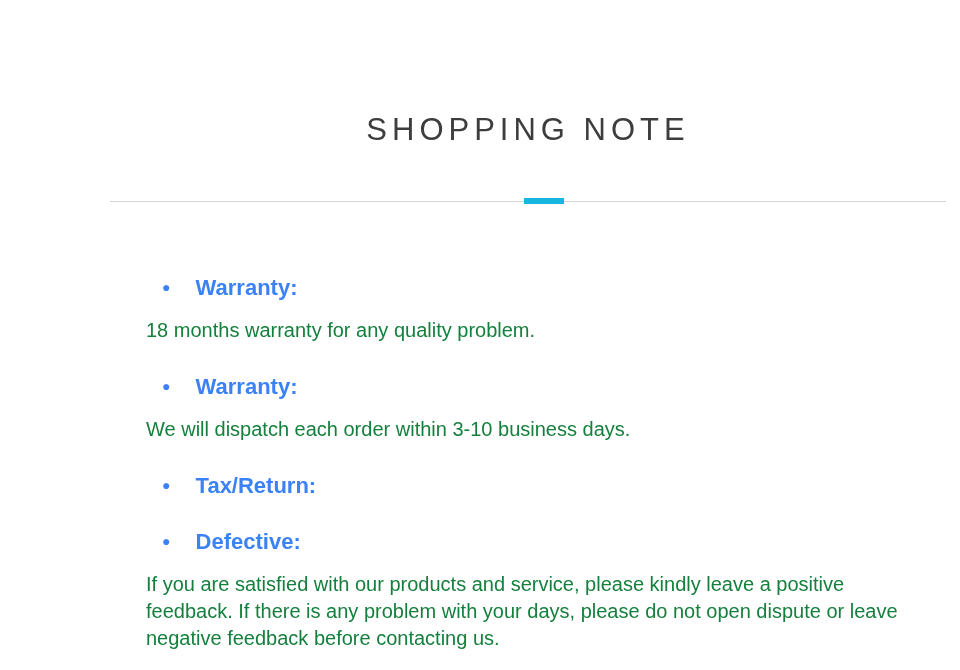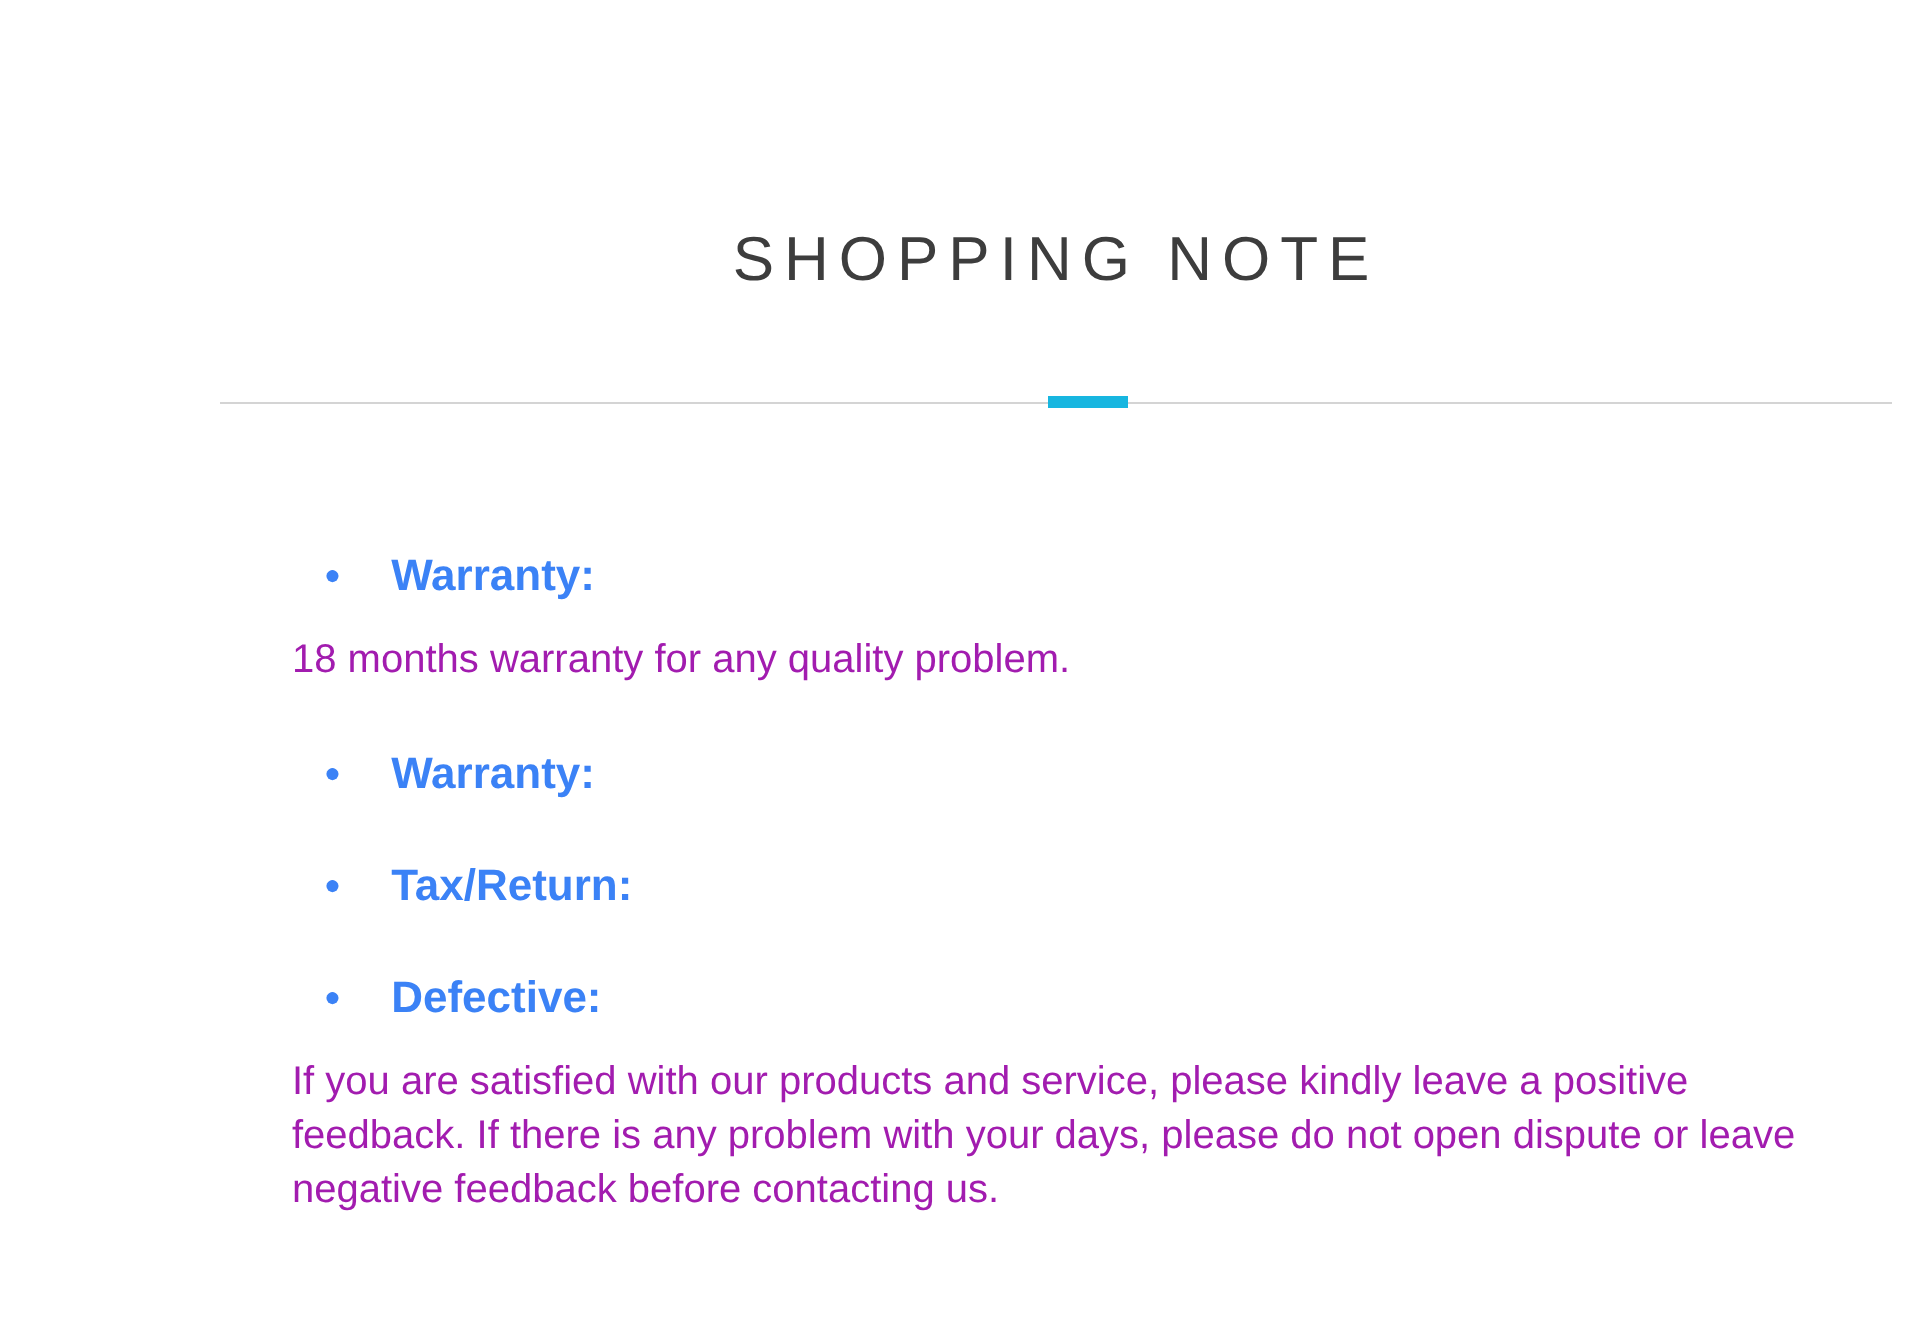--- a/index.html
+++ b/index.html
@@ -68,21 +68,21 @@
     }
     .bullet-heading .dot {
       font-size: 14px;
       vertical-align: middle;
       position: relative;
       top: -2px;
       margin-right: 3px;
     }
     .body-text {
       font-size: 20px;
-      color: #a21caf;
+      color: #15803d;
       line-height: 1.35;
       font-weight: 400;
     }
   </style>
 </head>
 <body>
 
 <div class="container">
   <div class="header">
     <h1 class="title">SHOPPING NOTE</h1>
@@ -94,20 +94,21 @@
 
   <div class="content">
 
     <div class="section">
       <div class="bullet-heading"><span class="dot">●</span> <span>Warranty:</span></div>
       <div class="body-text">18 months warranty for any quality problem.</div>
     </div>
 
     <div class="section">
       <div class="bullet-heading"><span class="dot">●</span> <span>Warranty:</span></div>
+      <div class="body-text">We will dispatch each order within 3-10 business days.</div>
     </div>
 
 
     <div class="section">
       <div class="bullet-heading"><span class="dot">●</span> <span>Tax/Return:</span></div>
     </div>
 
     <div class="section">
       <div class="bullet-heading"><span class="dot">●</span> <span>Defective:</span></div>
       <div class="body-text">If you are satisfied with our products and service, please kindly leave a positive feedback. If there is any problem with your days, please do not open dispute or leave negative feedback before contacting us.</div>

